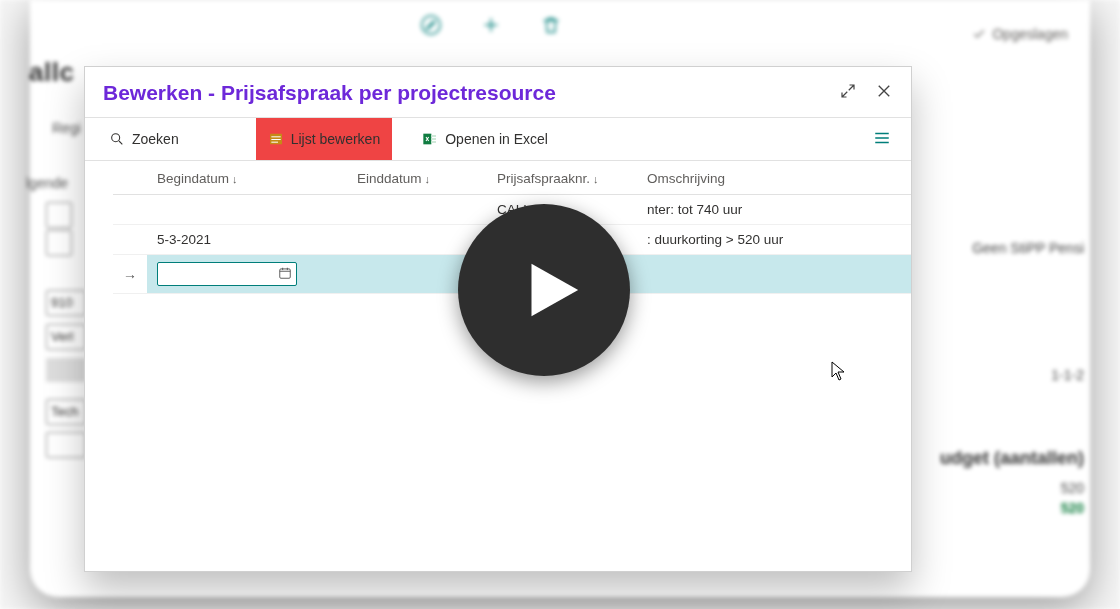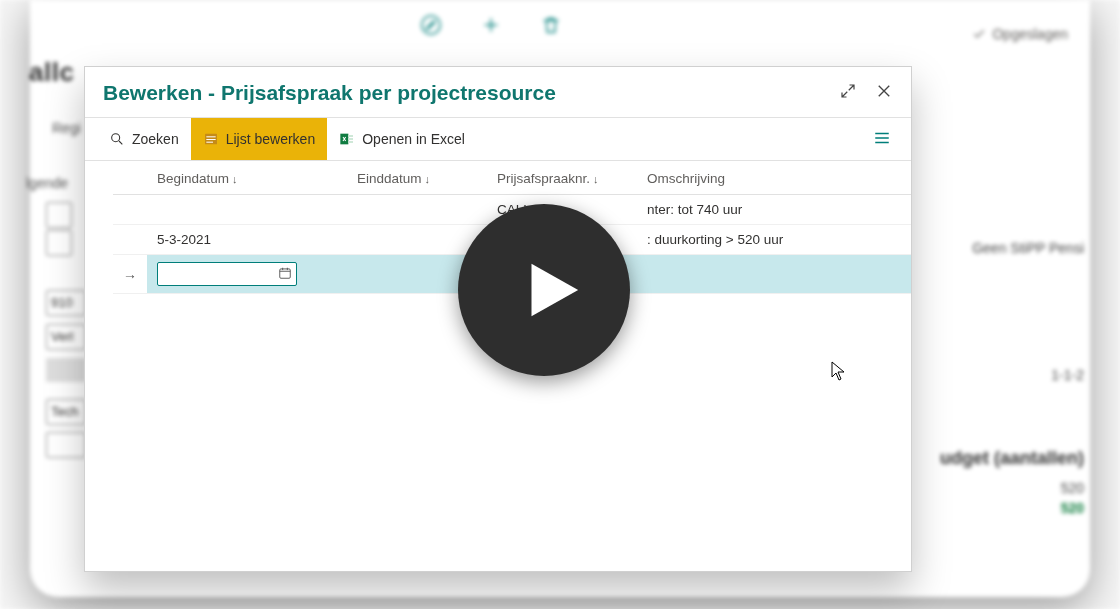--- a/index.html
+++ b/index.html
@@ -50,36 +50,36 @@
     width: 828px; height: 506px;
     background: #fff;
     border: 1px solid #d0d0d0;
     box-shadow: 0 18px 36px rgba(0,0,0,0.25);
     display: flex; flex-direction: column;
   }
   .modal-header {
     display:flex; align-items:center; justify-content:space-between;
     padding: 14px 18px 12px 18px;
   }
-  .modal-title { font-size: 21px; font-weight:600; color:#0f766e; }
+  .modal-title { font-size: 21px; font-weight:600; color:#6d28d9; }
   .modal-header-icons { display:flex; gap:18px; color:#444; }
   .modal-header-icons svg { width:18px; height:18px; cursor:pointer; }
 
   .modal-toolbar {
     display:flex; align-items:center;
     border-top:1px solid #e1e1e1;
     border-bottom:1px solid #e1e1e1;
     padding: 0 12px; height:44px;
-    font-size:14px; color:#323130;
+    font-size:14px; color:#323130;gap:18px;
   }
   .tb-item {
     display:flex; align-items:center; gap:7px;
     padding:0 12px; height:100%; cursor:pointer;
   }
-  .tb-item.active { background:#eab308; }
+  .tb-item.active { background:#ef4444;margin-left:47px; }
   .tb-item svg { width:16px; height:16px; }
   .tb-spacer { flex:1; }
   .tb-menu { padding:0 8px; cursor:pointer; }
 
   
   .table-wrap { flex:1; overflow:hidden;margin-left:28px; }
   table { border-collapse:collapse; width:100%; font-size:13.5px; color:#323130; }
   thead th {
     text-align:left; font-weight:400; color:#605e5c;
     padding:10px 10px 8px 10px; border-bottom:1px solid #e1e1e1;

